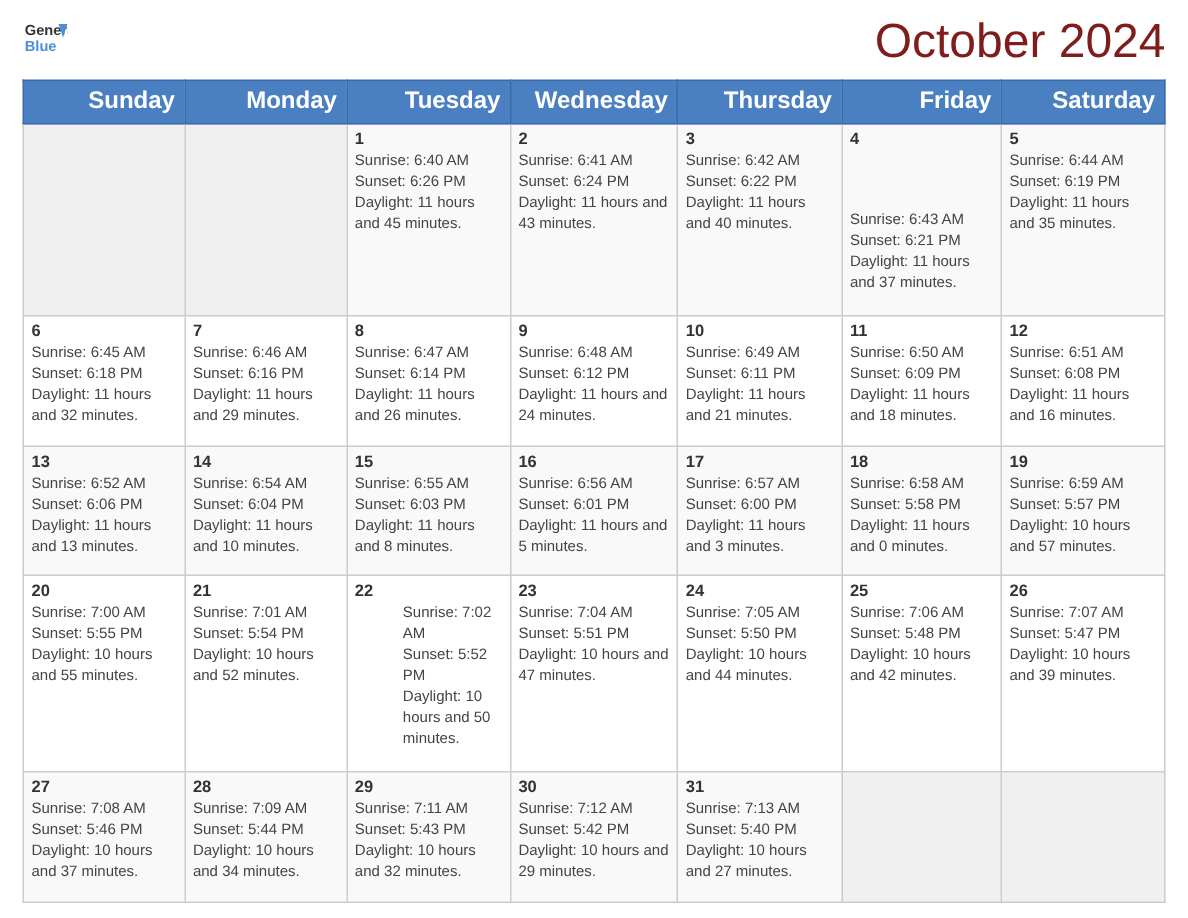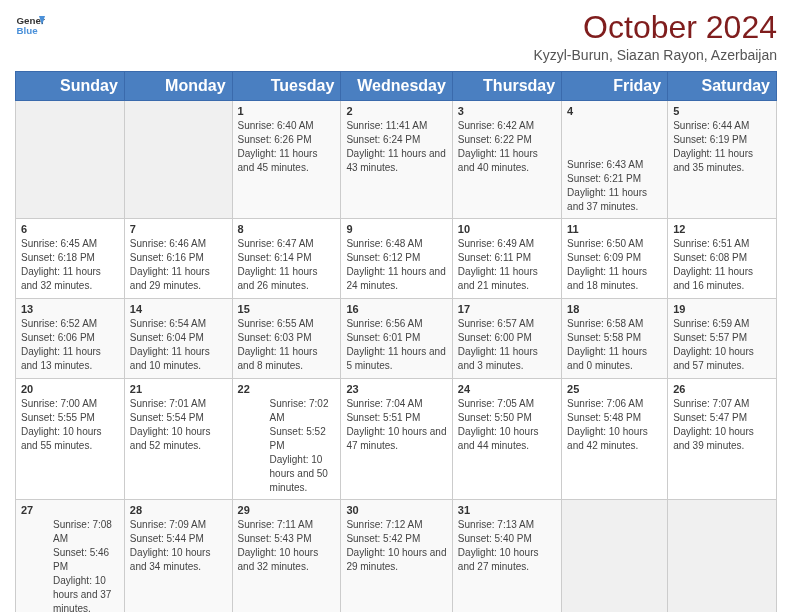--- a/index.html
+++ b/index.html
@@ -98,21 +98,20 @@
   <div class="header">
     <div class="logo">
       <svg class="logo-icon" viewBox="0 0 40 40">
         <text x="2" y="18" font-size="13" font-weight="bold" fill="#333" font-family="Arial">General</text>
         <text x="2" y="32" font-size="13" font-weight="bold" fill="#4a90d9" font-family="Arial">Blue</text>
         <polygon points="32,8 40,8 36,20" fill="#4a90d9"></polygon>
       </svg>
     </div>
     <div class="title-block">
       <div class="main-title">October 2024</div>
-      <div class="subtitle">Kyzyl-Burun, Siazan Rayon, Azerbaijan</div>
     </div>
   </div>
 
   <table class="calendar">
     <thead>
       <tr>
         <th>Sunday</th>
         <th>Monday</th>
         <th>Tuesday</th>
         <th>Wednesday</th>
@@ -126,21 +125,21 @@
           <td class="empty-cell"></td>
           <td class="empty-cell"></td>
           <td>
             <span class="day-number">1</span>
             <div class="day-info" style="white-space: pre-line;">Sunrise: 6:40 AM
 Sunset: 6:26 PM
 Daylight: 11 hours and 45 minutes.</div>
           </td>
           <td>
             <span class="day-number">2</span>
-            <div class="day-info" style="white-space: pre-line;">Sunrise: 11:41 AM
+            <div class="day-info" style="white-space: pre-line;">Sunrise: 6:41 AM
 Sunset: 6:24 PM
 Daylight: 11 hours and 43 minutes.</div>
           </td>
           <td>
             <span class="day-number">3</span>
             <div class="day-info" style="white-space: pre-line;">Sunrise: 6:42 AM
 Sunset: 6:22 PM
 Daylight: 11 hours and 40 minutes.</div>
           </td>
           <td>
@@ -284,21 +283,21 @@
           <td>
             <span class="day-number">26</span>
             <div class="day-info" style="white-space: pre-line;">Sunrise: 7:07 AM
 Sunset: 5:47 PM
 Daylight: 10 hours and 39 minutes.</div>
           </td>
         </tr>
         <tr>
           <td>
             <span class="day-number">27</span>
-            <div class="day-info" style="white-space: pre-line; margin-left: 32px;">Sunrise: 7:08 AM
+            <div class="day-info" style="white-space: pre-line;">Sunrise: 7:08 AM
 Sunset: 5:46 PM
 Daylight: 10 hours and 37 minutes.</div>
           </td>
           <td>
             <span class="day-number">28</span>
             <div class="day-info" style="white-space: pre-line;">Sunrise: 7:09 AM
 Sunset: 5:44 PM
 Daylight: 10 hours and 34 minutes.</div>
           </td>
           <td>

